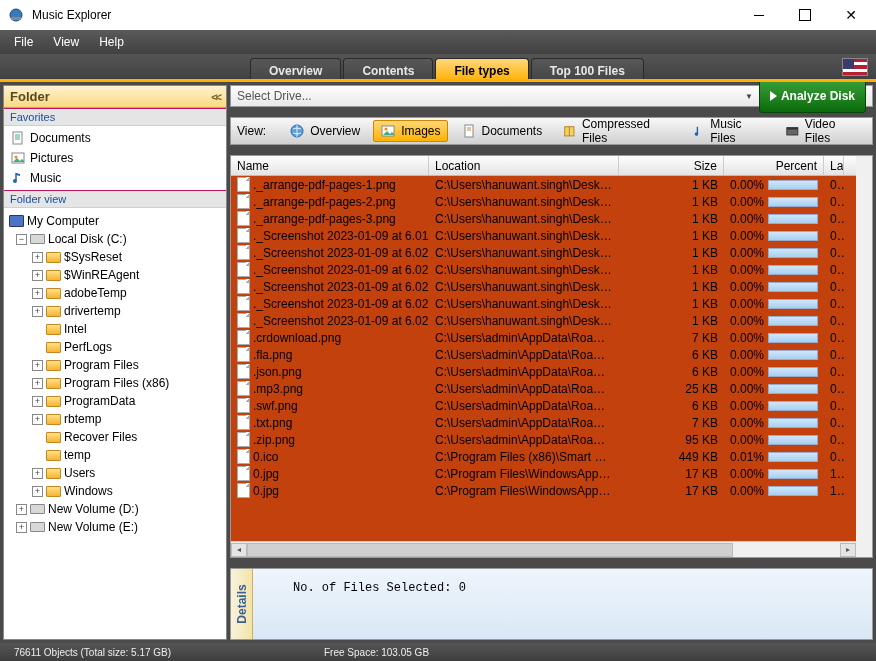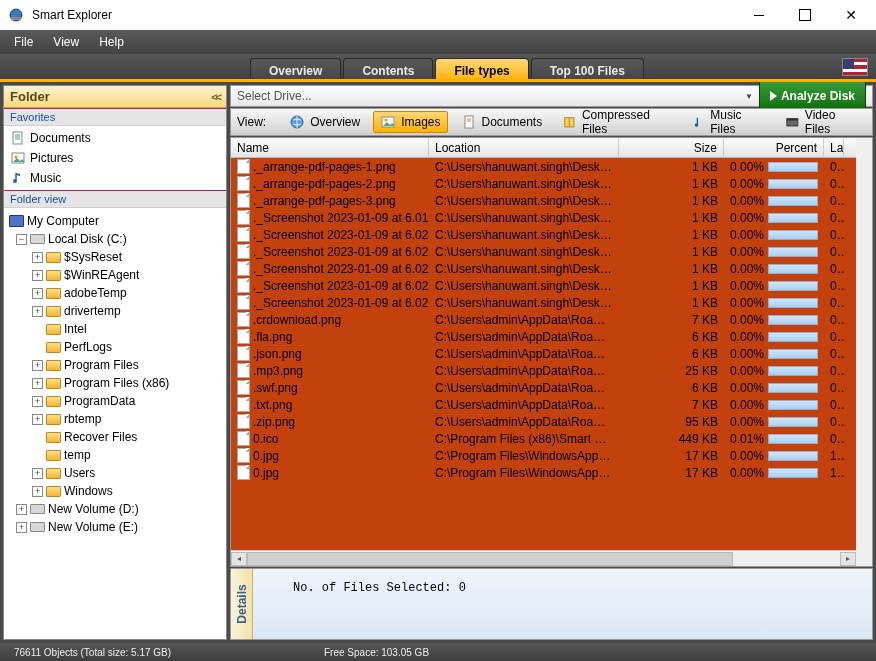--- a/index.html
+++ b/index.html
@@ -44,21 +44,21 @@
 .treerow { display: flex; align-items: center; height: 18px; }
 .twisty { width: 11px; height: 11px; border: 1px solid #888; display: flex; align-items: center; justify-content: center; font-size: 9px; line-height: 1; margin-right: 2px; background: #fff; color: #444; }
 .twisty.blank { border: none; }
 .ticon { width: 16px; height: 14px; margin-right: 3px; display: flex; align-items: center; justify-content: center; }
 .foldericon { width: 15px; height: 11px; background: linear-gradient(#ffe18a,#f7b430); border: 1px solid #c08820; border-radius: 1px; position: relative; }
 .driveicon { width: 15px; height: 10px; background: #d8d8d8; border: 1px solid #888; border-radius: 1px; }
 .compicon { width: 15px; height: 12px; background: #4a74c8; border: 1px solid #335; border-radius: 1px; }
 .treelabel { white-space: nowrap; }
 
 
-.rightside { flex: 1; display: flex; flex-direction: column; gap: 1px; }
+.rightside { flex: 1; display: flex; flex-direction: column; gap: 10px; }
 
 
 .drivebar { height: 22px; background: linear-gradient(#fefefe,#e8e8e8); border: 1px solid #999; display: flex; align-items: center; padding: 0 6px; }
 .drivebar .sel { flex: 1; color: #555; }
 .drivebar .drop { color: #444; font-size: 8px; margin: 0 6px; }
 .analyzebtn { background: linear-gradient(#3aa03a,#0a6a0a); color: #fff; font-weight: bold; height: 20px; padding: 16px 10px; border: 1px solid #064506; border-radius: 3px; display: flex; align-items: center; gap: 4px; }
 .analyzebtn .play { width: 0; height: 0; border-left: 7px solid #fff; border-top: 5px solid transparent; border-bottom: 5px solid transparent; }
 
 
 .viewbar { height: 28px; background: linear-gradient(#f8f8f8,#d0d0d0); border: 1px solid #999; display: flex; align-items: center; padding: 0 6px; gap: 6px; }
@@ -105,21 +105,21 @@
 </head>
 <body>
 
 <div class="titlebar">
   <div class="icon">
     <svg viewBox="0 0 16 16" width="16" height="16">
         <circle cx="8" cy="8" r="6" fill="#3a7ab8" stroke="#1a4a78"></circle>
         <rect x="3" y="10" width="10" height="3" fill="#888"></rect>
       </svg>
   </div>
-  <div class="title">Smart Explorer</div>
+  <div class="title">Music Explorer</div>
   <div class="winbtns">
     <div class="winbtn min"></div>
     <div class="winbtn max"></div>
     <div class="winbtn close">✕</div>
   </div>
 </div>
 
 <div class="menubar">
   <div class="item">File</div>
   <div class="item">View</div>

